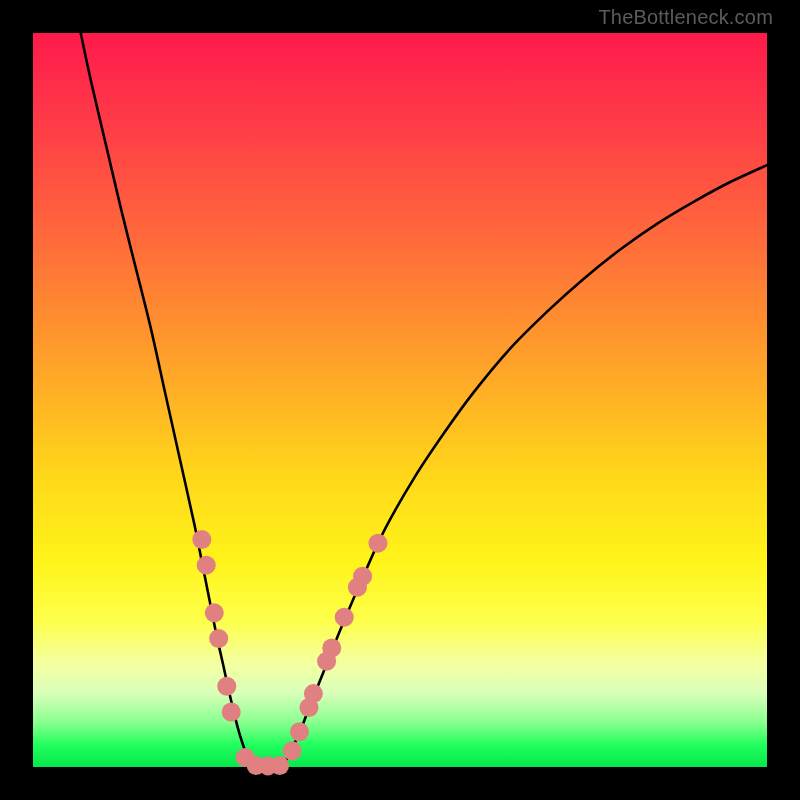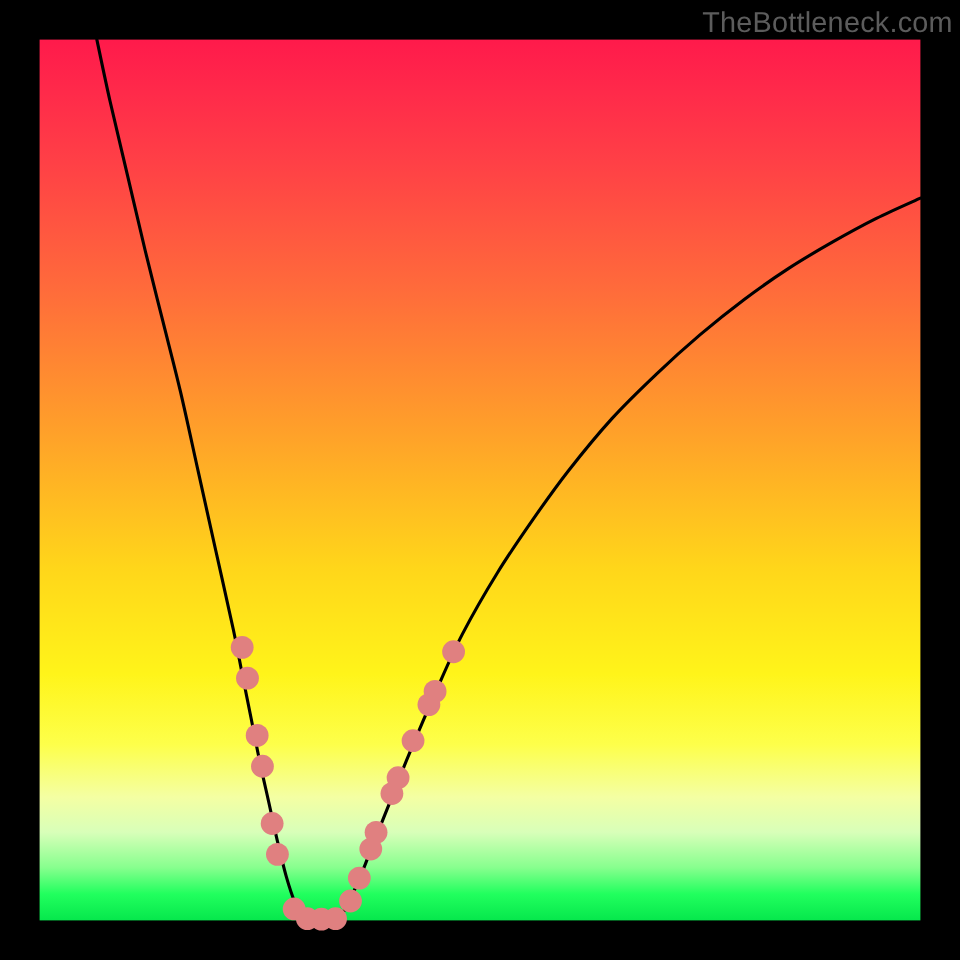--- a/index.html
+++ b/index.html
@@ -36,23 +36,23 @@
       #f4ffa3 86%,
       #d8ffb9 90%,
       #87ff8e 94%,
       #21ff5e 97%,
       #06e74c 100%
     );
   }
   .watermark {
     position: absolute;
     top: 6px;
-    right: 6px;
+    right: 27px;
     color: #5c5c5c;
-    font-size: 24px;
+    font-size: 20px;
     letter-spacing: 0.2px;
     user-select: none;
   }
   svg.curve {
     position: absolute;
     left: 0;
     top: 0;
     width: 734px;
     height: 734px;
     overflow: visible;

